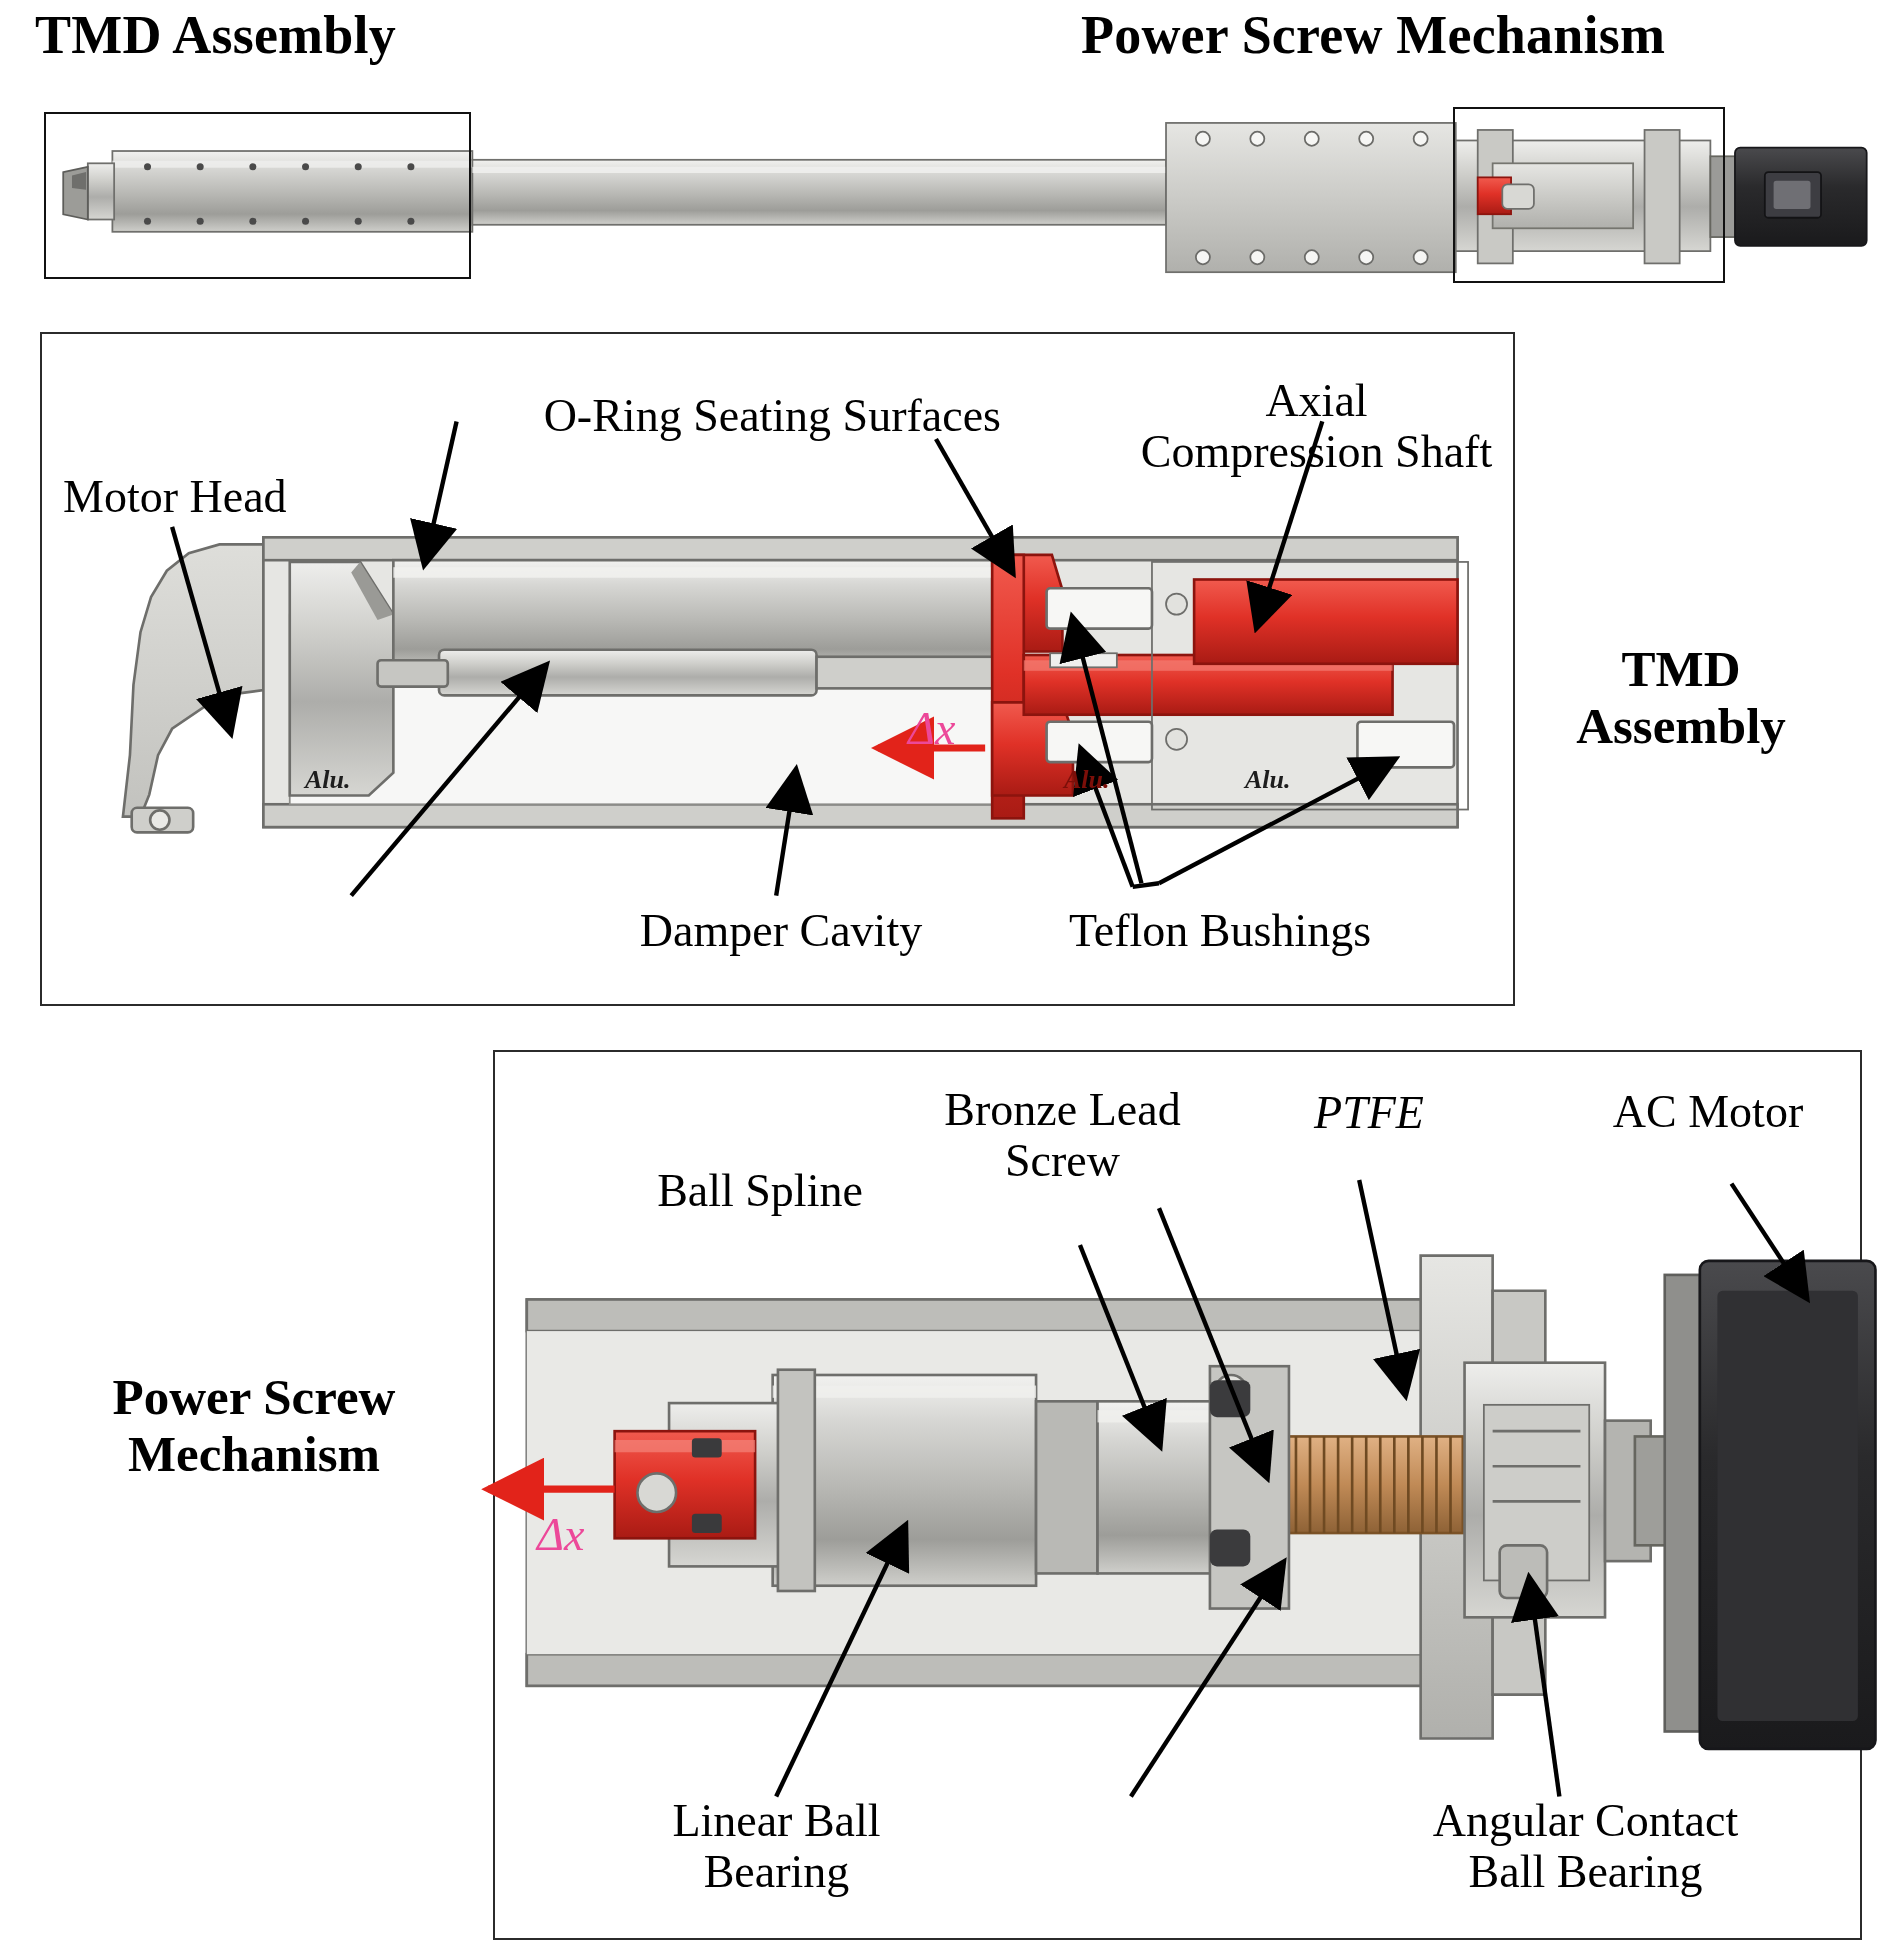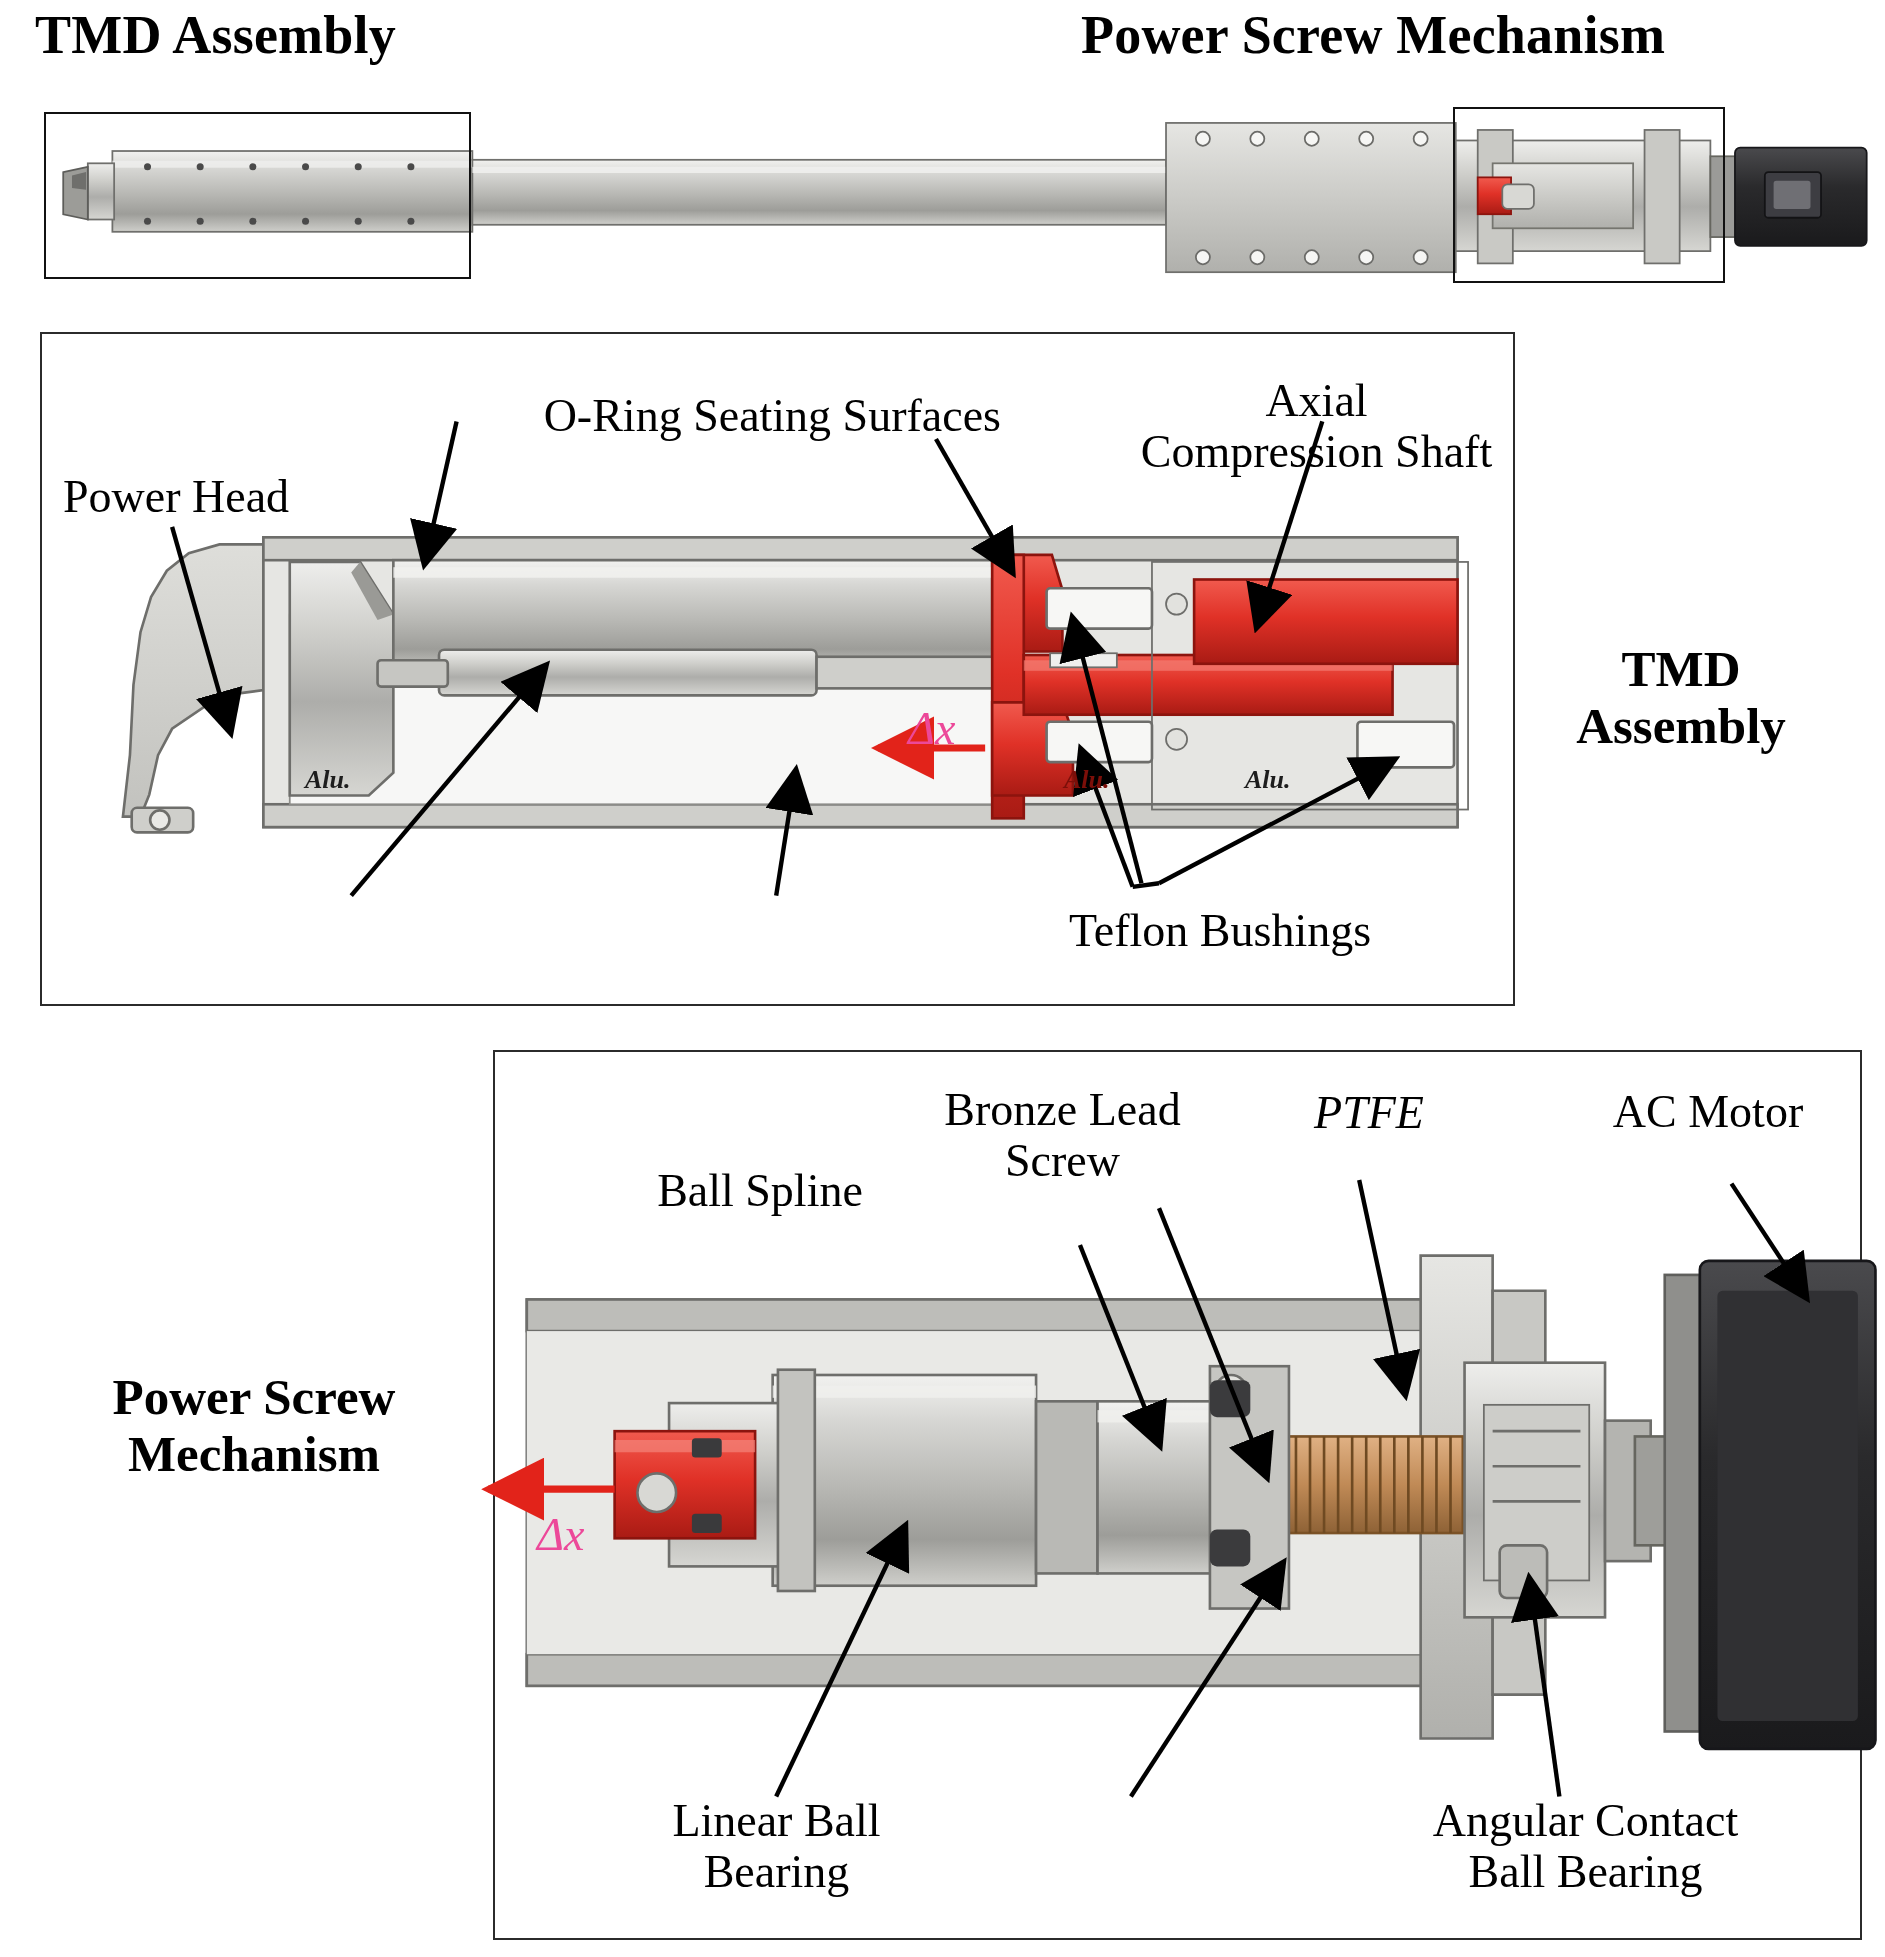--- a/index.html
+++ b/index.html
@@ -267,24 +267,25 @@
       <path d="M1300,1006 L1222,706"></path>
       <path d="M1320,1006 L1586,866"></path>
     </g>
     <path d="M1290,1010 L1320,1006" stroke="#000" stroke-width="5" fill="none"></path>
 
     <g>
       <path d="M1122,852 L1000,852" stroke="#e2231a" stroke-width="8" fill="none" marker-end="url(#arrowRed)"></path>
     </g>
   </svg>
 
-  <div class="lbl left" style="left:63px; top:472px; width:316px;">Power Head</div>
+  <div class="lbl left" style="left:63px; top:472px; width:316px;">Motor Head</div>
   <div class="lbl" style="left:369px; top:391px; width:632px;text-align:right;">O-Ring Seating Surfaces</div>
   <div class="lbl" style="left:1053px; top:376px; width:527px;">Axial
 Compression Shaft</div>
+  <div class="lbl" style="left:579px; top:906px; width:404px;">Damper Cavity</div>
   <div class="lbl" style="left:992px; top:906px; width:456px;">Teflon Bushings</div>
 
   <div class="dx" style="left:908px; top:702px;">Δx</div>
 
   <div class="alu" style="left:305px; top:765px;">Alu.</div>
   <div class="alu red" style="left:1064px; top:765px;">Alu.</div>
   <div class="alu" style="left:1245px; top:765px;">Alu.</div>
 
   <div class="side-label" id="side-tmd">TMD
 Assembly</div>

